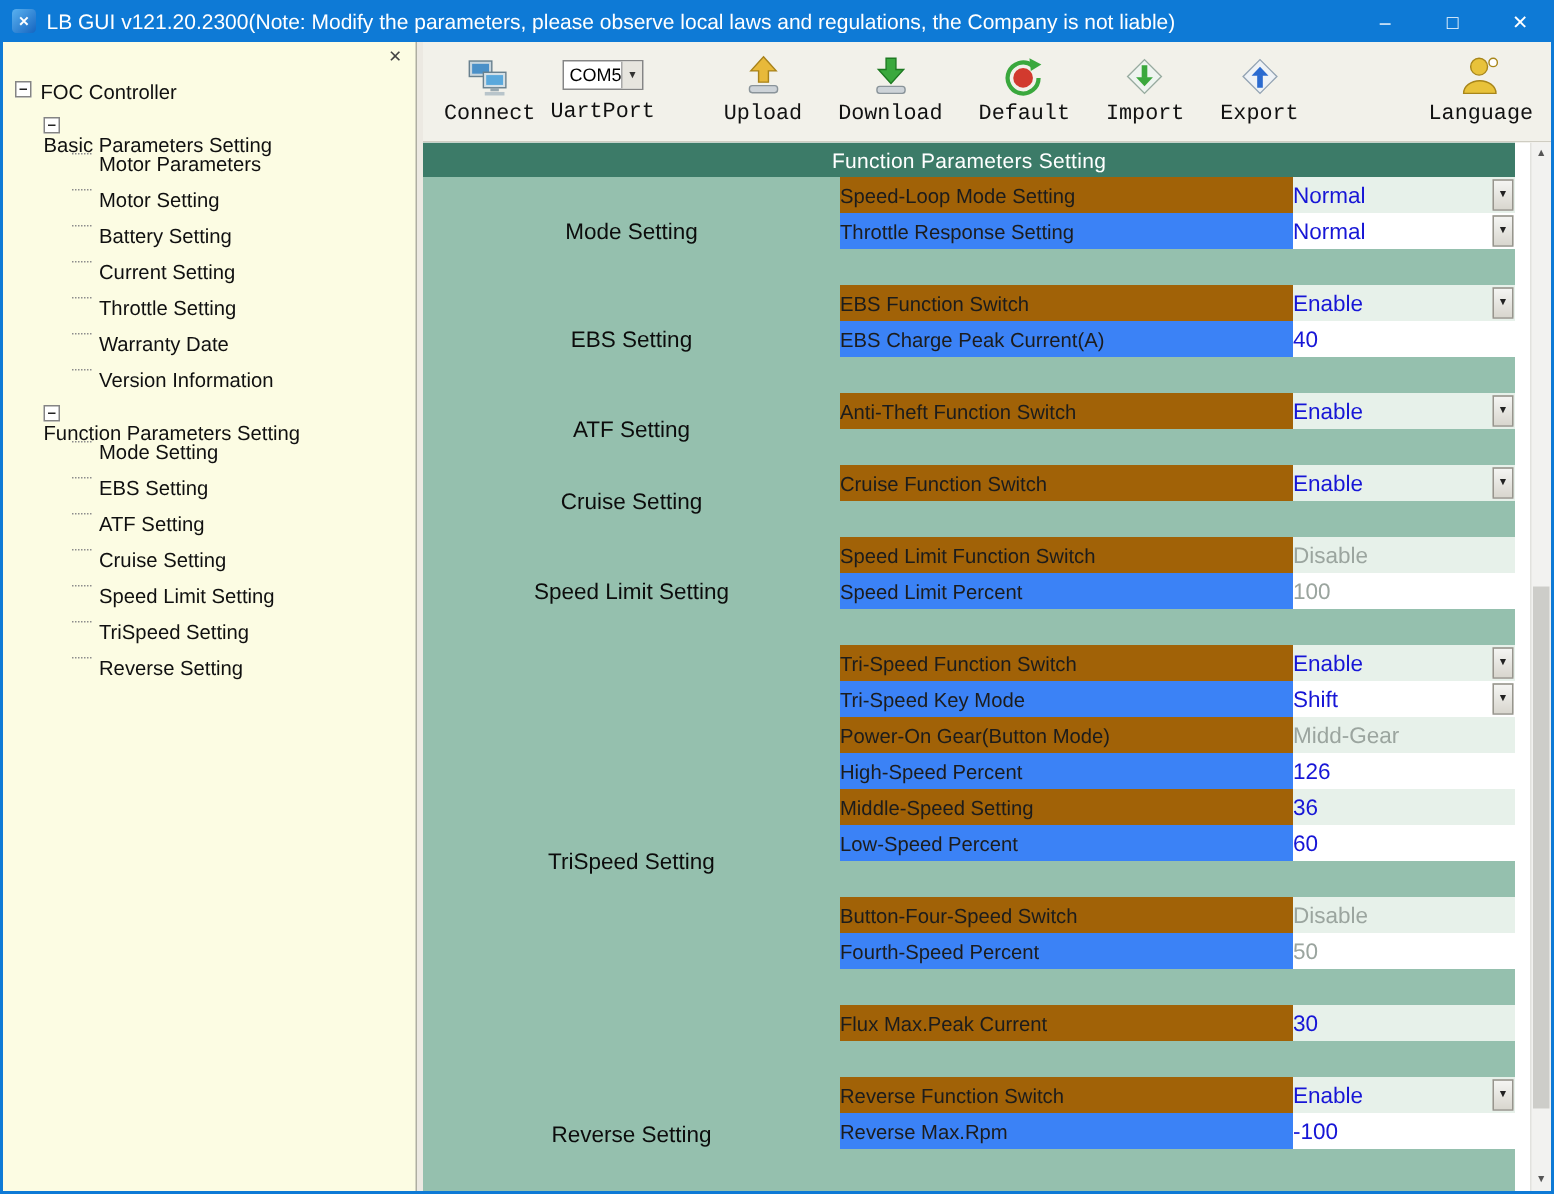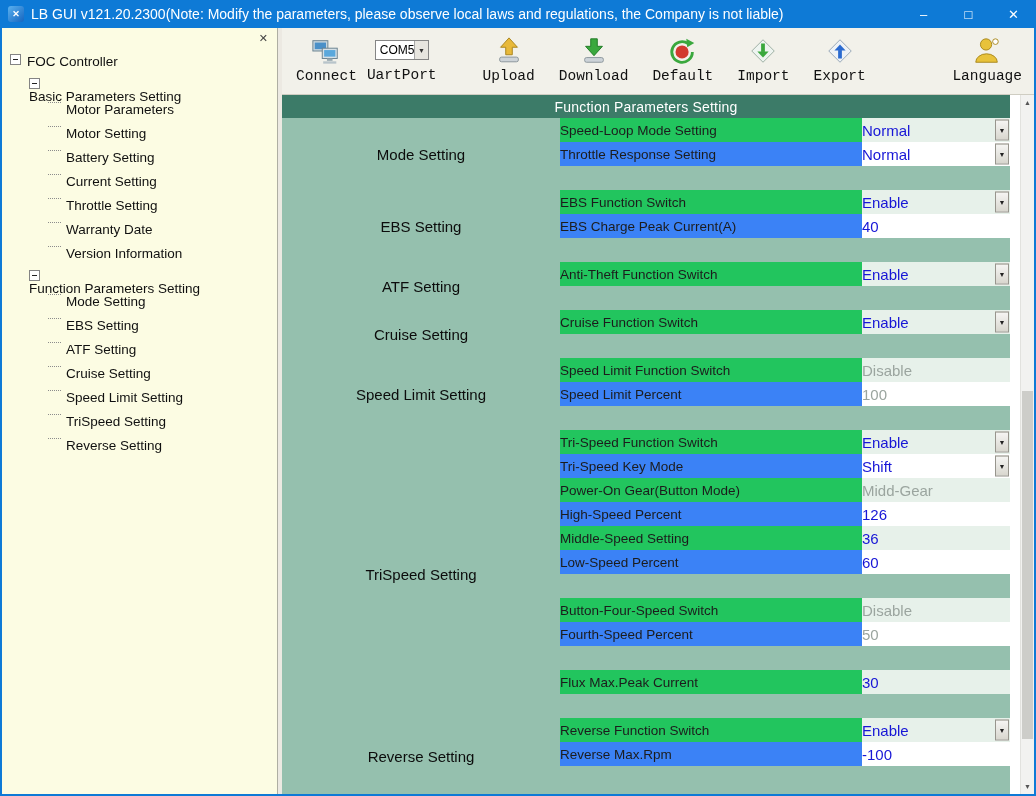--- a/index.html
+++ b/index.html
@@ -57,21 +57,21 @@
   .param-table col.c-group { width:278px; }
   .param-table col.c-name  { width:302px; }
   .param-table col.c-value { width:148px; }
   .param-table thead th { height:23px; background:#3c7b68; color:#fff; font-weight:normal;
                           font-size:14px; letter-spacing:.2px; }
   .param-table td { height:24px; padding:0; overflow:hidden; white-space:nowrap; }
   .param-table tbody tr:last-child td { height:28px; }
   .group-cell  { background:#95c0ae; text-align:center; font-size:15px; color:#0c0c0c; }
   .spacer-cell { background:#95c0ae; }
   .name-cell   { padding-left:7px; font-size:13.5px; color:#1c1c1c; }
-  .name-cell.dark  { background:#22c55e; }
+  .name-cell.dark  { background:#a16207; }
   .name-cell.light { background:#3b82f6; }
   .value-cell { position:relative; padding-left:18px; font-size:15px; color:#1716d6; }
   .value-cell.dark  { background:#e7f1ea; }
   .value-cell.light { background:#ffffff; }
   .value-cell.disabled { color:#9ba59f; }
   .drop-btn { position:absolute; right:1px; top:50%; transform:translateY(-50%); width:14px; height:21px;
               background:linear-gradient(#f5f5f3,#d8d6ce); border:1px solid #97958d; display:grid;
               place-items:center; font-size:7px; color:#222; }
 
   

